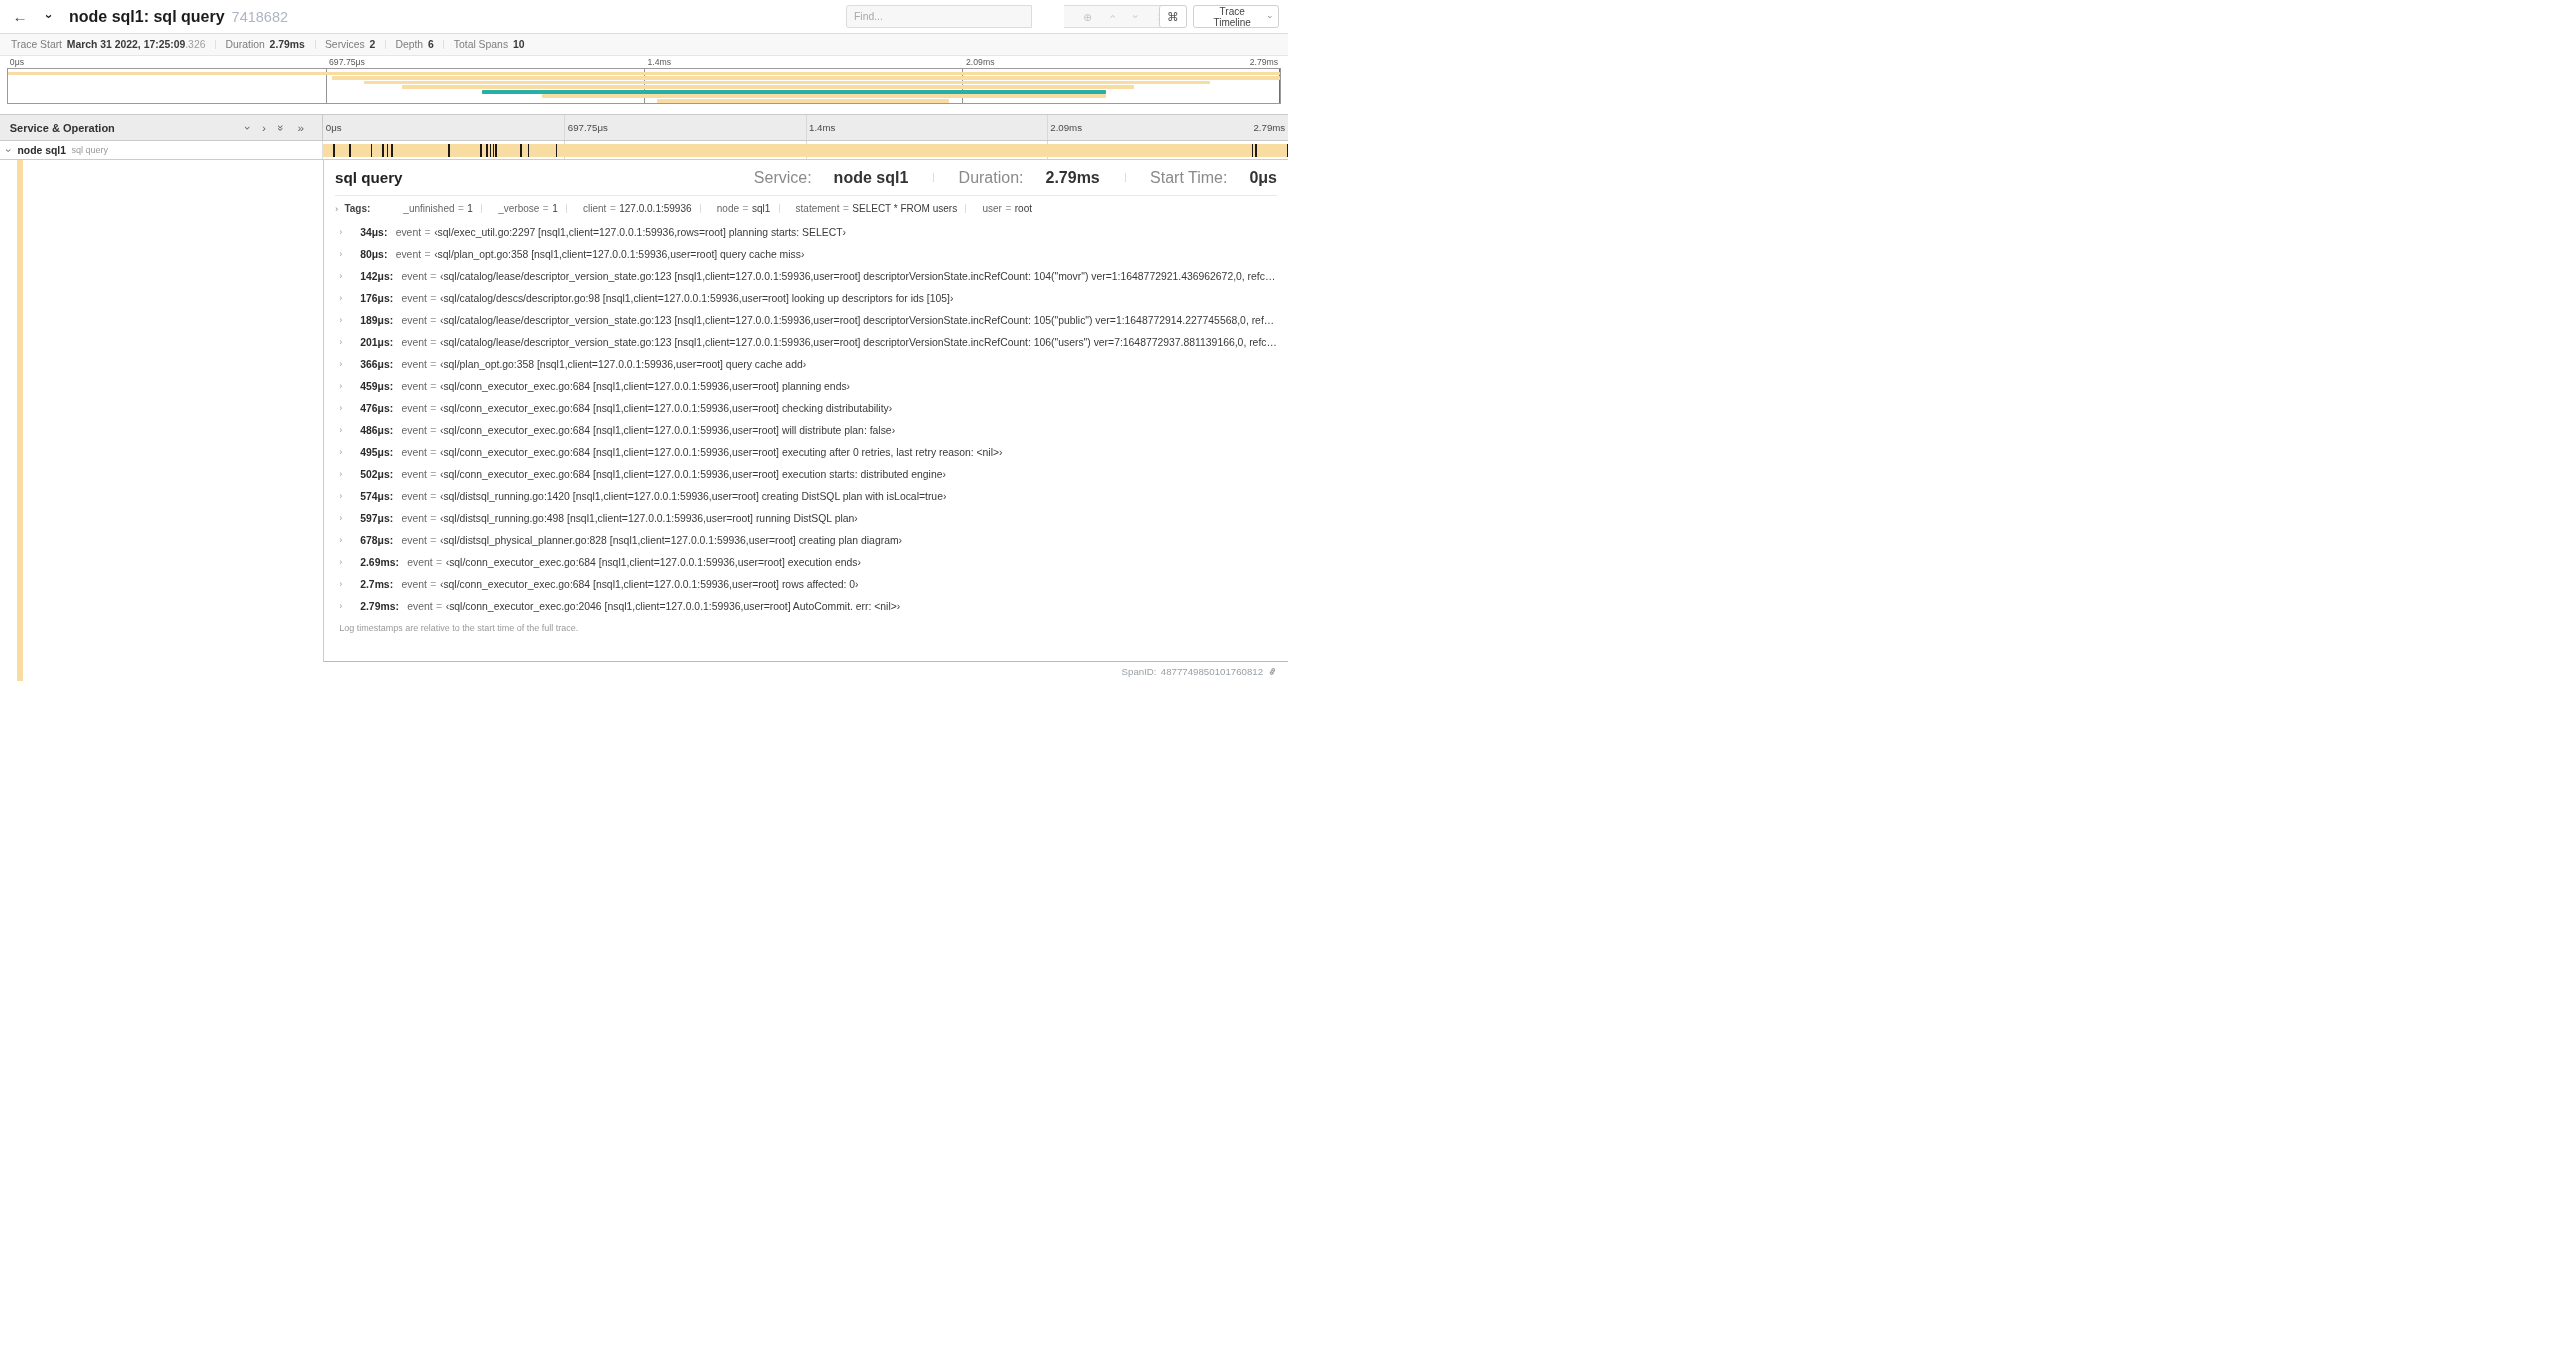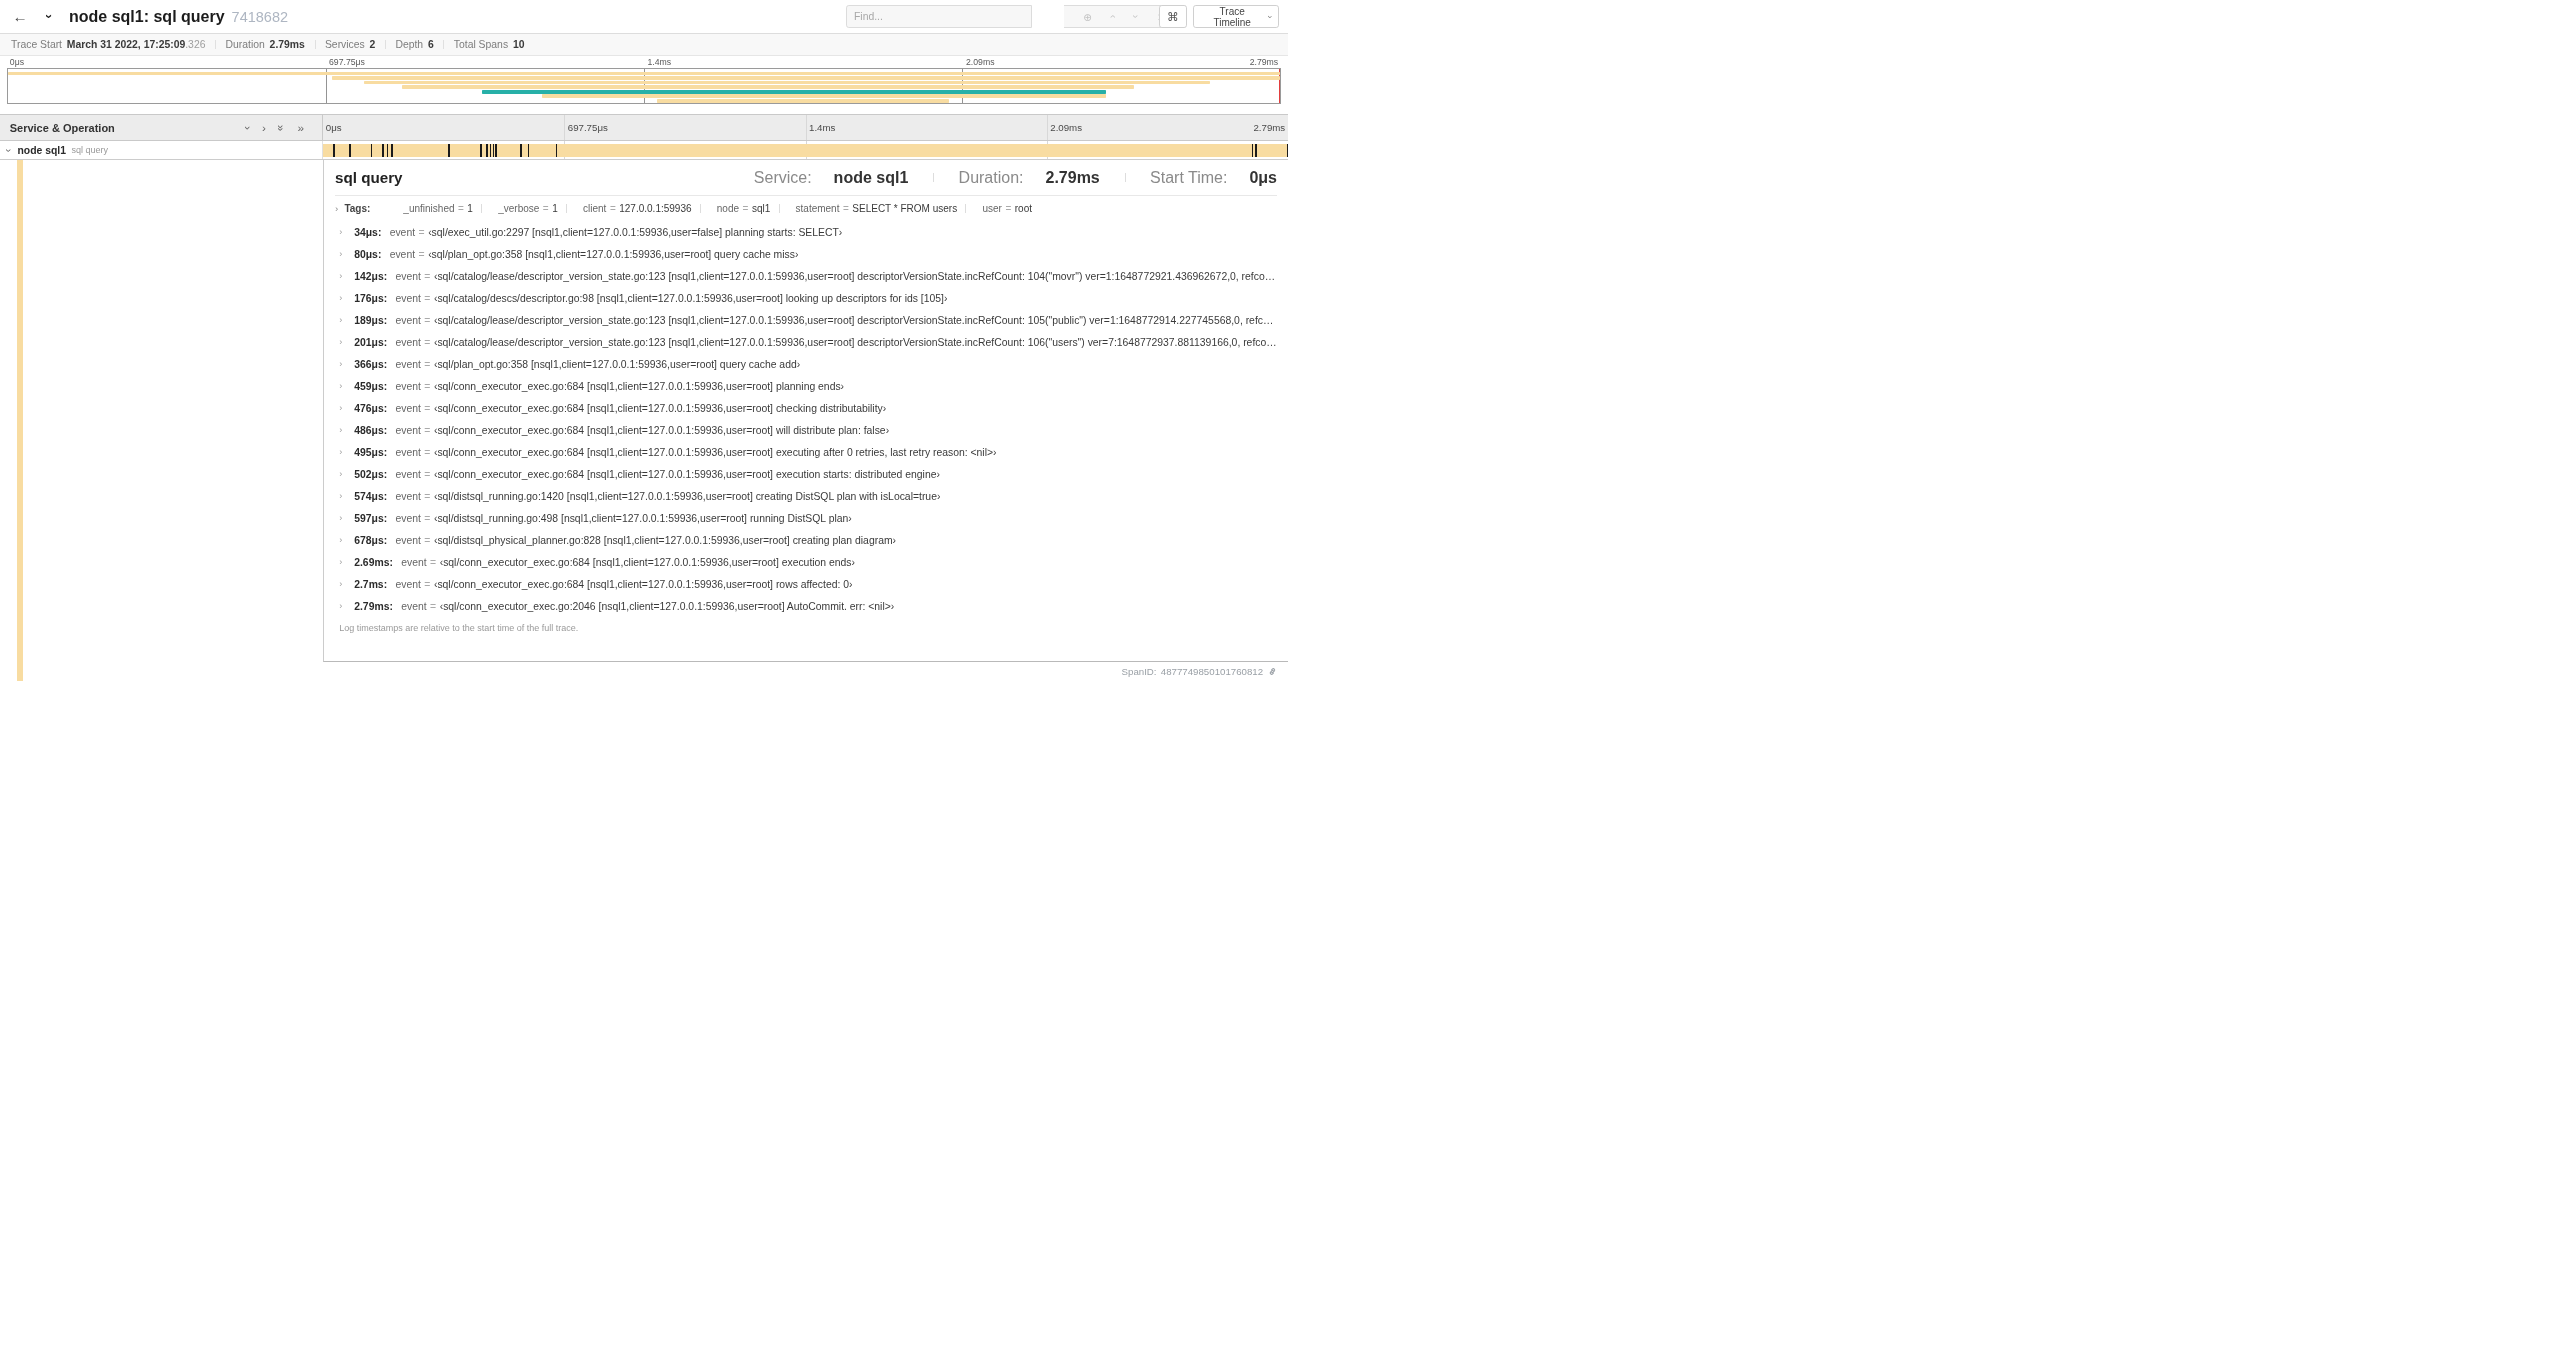--- a/index.html
+++ b/index.html
@@ -92,21 +92,21 @@
   .tag-eq{color:#aaa;margin:0 3.5px;}
   .tag-value{color:#3a3a3a;}
   .tag-sep{width:0.7px;height:9.7px;background:#ddd;margin:0 8.3px;}
   .logs-section{margin:0 9.7px;}
   .logs-header{height:21.5px;background:#e2e2e2;display:flex;align-items:center;font-size:10.4px;cursor:pointer;}
   .l-chev{margin-left:6.2px;color:#555;font-size:9.7px;}
   .logs-title{font-weight:700;margin-left:7px;color:#2b2b2b;}
   .logs-count{margin-left:4.2px;color:#444;}
   .log-row{display:flex;align-items:center;height:22px;white-space:nowrap;overflow:hidden;padding-left:5.5px;font-size:10.4px;cursor:pointer;}
   .small-chev{color:#999;font-size:9px;flex:0 0 auto;}
-  .log-time{font-weight:700;color:#2b2b2b;margin-left:12px;flex:0 0 auto;}
+  .log-time{font-weight:700;color:#2b2b2b;margin-left:18px;flex:0 0 auto;}
   .log-key{color:#666;margin-left:8.3px;}
   .log-eq{color:#aaa;margin:0 3.5px;}
   .log-value{color:#3a3a3a;overflow:hidden;text-overflow:ellipsis;}
   .logs-footnote{font-size:9px;color:#9a9a9a;padding:6.2px 0 0 5.5px;}
 
   .footer{position:absolute;right:9.7px;top:666px;display:flex;align-items:center;gap:4.2px;font-size:9.7px;color:#9aa0a6;}
 </style>
 </head>
 <body>
 
@@ -275,21 +275,21 @@
         </span>
     </div>
 
     <div class="logs-section">
       <div class="logs-list">
           <div class="log-row">
             <span class="chev small-chev">›</span>
             <span class="log-time">34μs:</span>
             <span class="log-key">event</span>
             <span class="log-eq">=</span>
-            <span class="log-value">‹sql/exec_util.go:2297 [nsql1,client=127.0.0.1:59936,user=false] planning starts: SELECT›</span>
+            <span class="log-value">‹sql/exec_util.go:2297 [nsql1,client=127.0.0.1:59936,rows=root] planning starts: SELECT›</span>
           </div>
           <div class="log-row">
             <span class="chev small-chev">›</span>
             <span class="log-time">80μs:</span>
             <span class="log-key">event</span>
             <span class="log-eq">=</span>
             <span class="log-value">‹sql/plan_opt.go:358 [nsql1,client=127.0.0.1:59936,user=root] query cache miss›</span>
           </div>
           <div class="log-row">
             <span class="chev small-chev">›</span>

